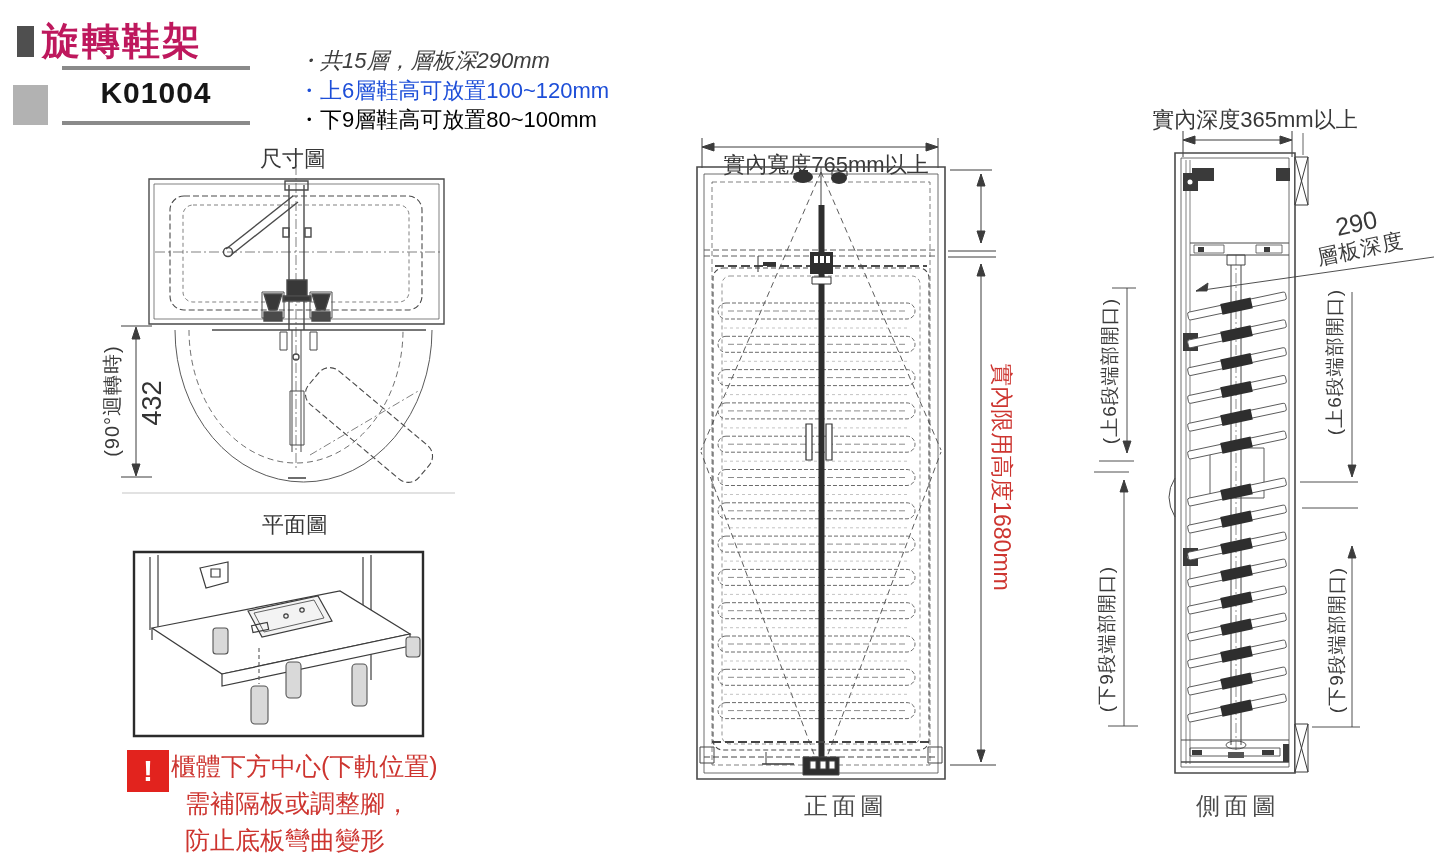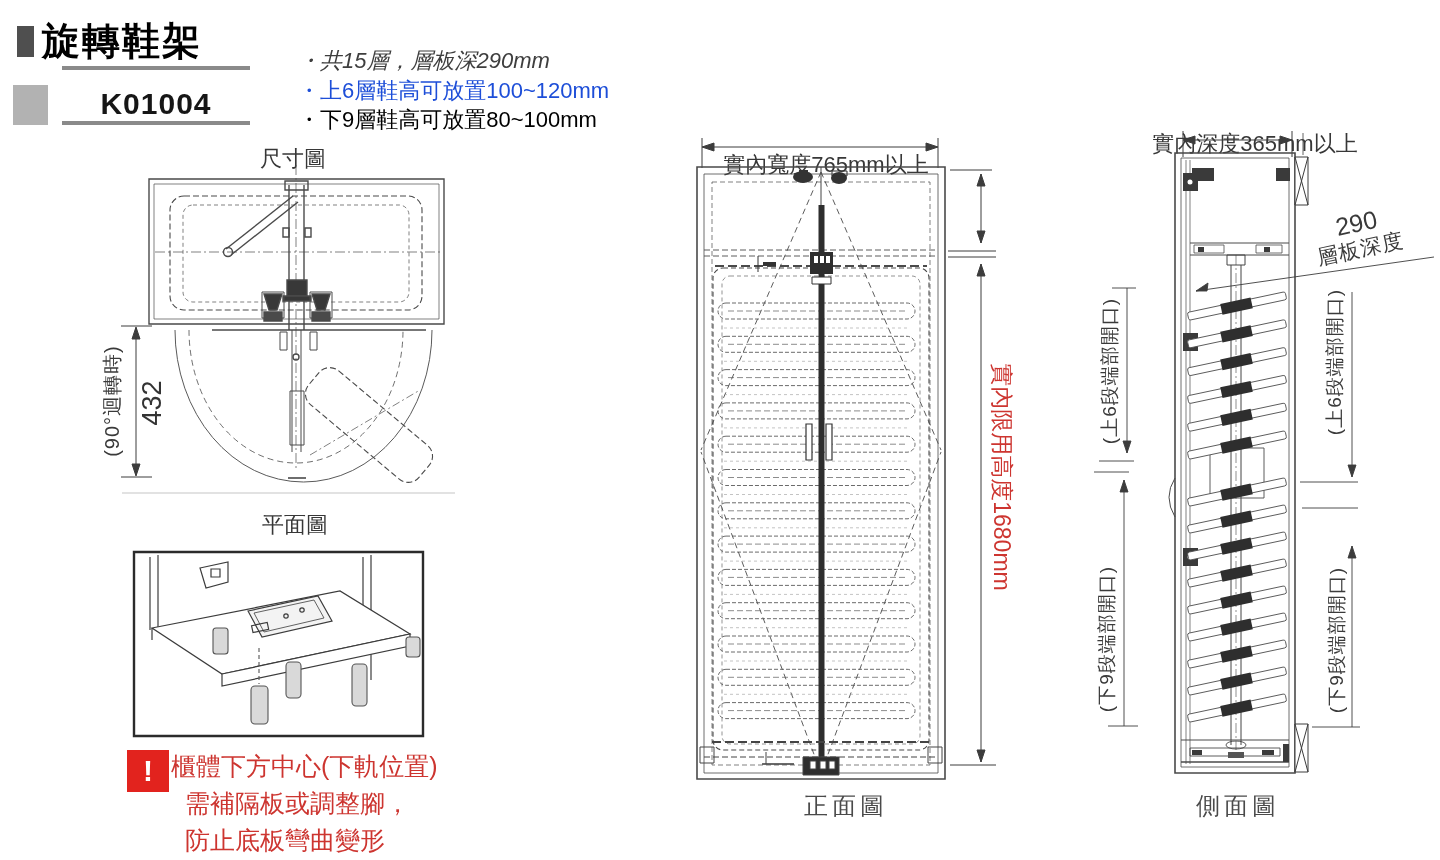--- a/index.html
+++ b/index.html
@@ -12,24 +12,24 @@
   .caption{font-size:24px;letter-spacing:4px;color:#4a4a4a;}
   .dimlabel{font-size:22px;color:#373737;}
   .red-text{color:#cd3530;}
   svg{position:absolute;overflow:visible;}
   svg *{vector-effect:non-scaling-stroke;}
 </style>
 </head>
 <body>
 
 <div class="abs" style="left:17px;top:26px;width:17px;height:31px;background:#4f4f4f;"></div>
-<div class="lbl" style="left:42px;top:16px;font-size:38px;font-weight:bold;color:#000000;letter-spacing:2px;">旋轉鞋架</div>
+<div class="lbl" style="left:42px;top:16px;font-size:38px;font-weight:bold;color:#be185d;letter-spacing:2px;">旋轉鞋架</div>
 <div class="abs" style="left:13px;top:85px;width:35px;height:40px;background:#b2b2b2;"></div>
 <div class="abs" style="left:62px;top:66px;width:188px;height:4px;background:#8a8a8a;"></div>
-<div class="lbl center" style="left:62px;top:76px;width:188px;font-size:30px;font-weight:bold;color:#161616;letter-spacing:1px;margin-top:11px;">K01004</div>
+<div class="lbl center" style="left:62px;top:76px;width:188px;font-size:30px;font-weight:bold;color:#161616;letter-spacing:1px;">K01004</div>
 <div class="abs" style="left:62px;top:121px;width:188px;height:4px;background:#8a8a8a;"></div>
 
 <div class="lbl" style="left:298px;top:46px;font-size:22px;color:#3e3e3e;font-style:italic;">・共15層，層板深290mm</div>
 <div class="lbl" style="left:298px;top:76px;font-size:22px;color:#1d4ed8;">・上6層鞋高可放置100~120mm</div>
 <div class="lbl" style="left:298px;top:105px;font-size:22px;color:#000000;">・下9層鞋高可放置80~100mm</div>
 
 <div class="lbl center dimlabel" style="left:240px;top:144px;width:106px;">尺寸圖</div>
 
 <svg style="left:90px;top:150px;" width="380" height="360" viewBox="90 150 380 360">
   <g stroke="#4a4a4a" fill="none" stroke-width="1.4">
@@ -247,21 +247,21 @@
     <line x1="981" y1="264" x2="981" y2="762"></line>
     <polygon points="977,276 985,276 981,264"></polygon>
     <polygon points="977,750 985,750 981,762"></polygon>
     <line x1="950" y1="765" x2="996" y2="765"></line>
   </g>
 </svg>
 
 <div class="lbl center rot-cw red-text" style="left:859px;top:464px;width:290px;height:26px;font-size:23px;">實內限用高度1680mm</div>
 <div class="lbl center caption" style="left:760px;top:790px;width:128px;text-align:right;">正面圖</div>
 
-<div class="lbl center dimlabel" style="left:1128px;top:105px;width:254px;margin-top:24px;">實內深度365mm以上</div>
+<div class="lbl center dimlabel" style="left:1128px;top:105px;width:254px;">實內深度365mm以上</div>
 
 <svg style="left:1085px;top:125px;" width="355" height="680" viewBox="1085 125 355 680">
 
   <g stroke="#3c3c3c" stroke-width="1" fill="#3c3c3c">
     <line x1="1183" y1="131" x2="1183" y2="157"></line>
     <line x1="1292" y1="131" x2="1292" y2="157"></line>
     <line x1="1303" y1="133" x2="1303" y2="155" stroke-width="0.8"></line>
     <line x1="1185" y1="140" x2="1290" y2="140"></line>
     <polygon points="1195,136 1195,144 1183,140"></polygon>
     <polygon points="1280,136 1280,144 1292,140"></polygon>

